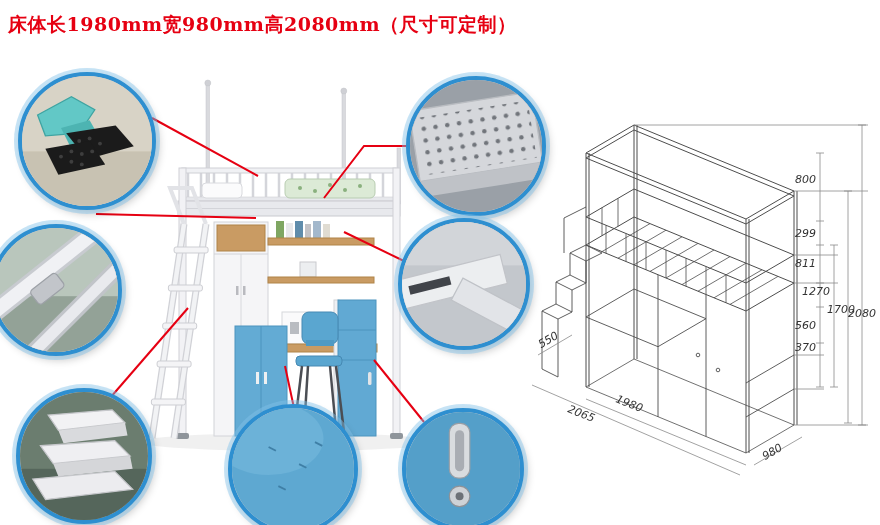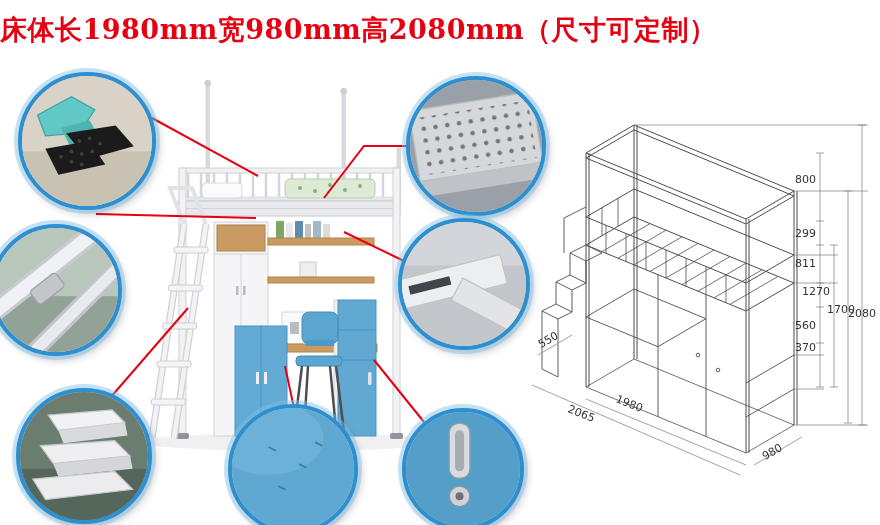--- a/index.html
+++ b/index.html
@@ -1,26 +1,26 @@
 <!DOCTYPE html>
 <html><head>
 <meta charset="utf-8">
 <style>
   * { margin:0; padding:0; box-sizing:border-box; }
   html,body { background:#ffffff; }
   body { font-family:"DejaVu Sans","Liberation Sans",sans-serif; }
   .canvas { position:relative; width:880px; height:525px; background:#ffffff; overflow:hidden; }
   .title {
-    position:absolute; left:0; top:12px;
+    position:absolute; left:8px; top:12px;
     font-family:"DejaVu Serif","Liberation Serif",serif;
-    font-size:27px; font-weight:bold; color:#e60012;
+    font-size:19px; font-weight:bold; color:#e60012;
     white-space:nowrap; letter-spacing:0.5px;
   }
   .overlay { position:absolute; left:0; top:0; width:880px; height:525px; pointer-events:none; }
-  .abs { position:absolute; }
+  .abs { position:absolute;font-style:italic; }
   .callout {
     position:absolute; border-radius:50%;
     border:4px solid #2e8fd0;
     box-shadow:0 0 0 4px rgba(130,195,235,.45), 3px 4px 8px rgba(0,0,0,.22);
     overflow:hidden; background:#cccccc;
   }
   .callout svg { display:block; width:100%; height:100%; }
   .photo svg, .wire svg { display:block; }
   text.dim { font-family:"DejaVu Sans","Liberation Sans",sans-serif; font-size:11px; fill:#333333; }
 </style>

